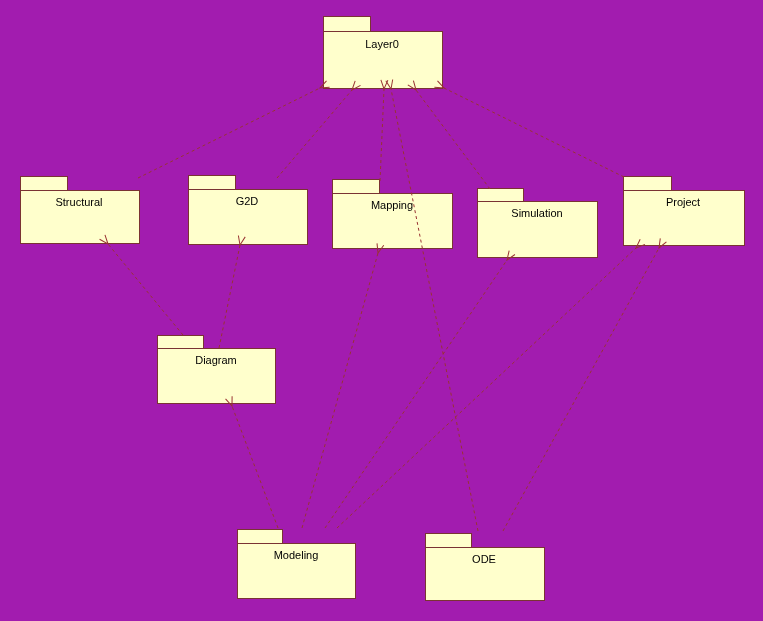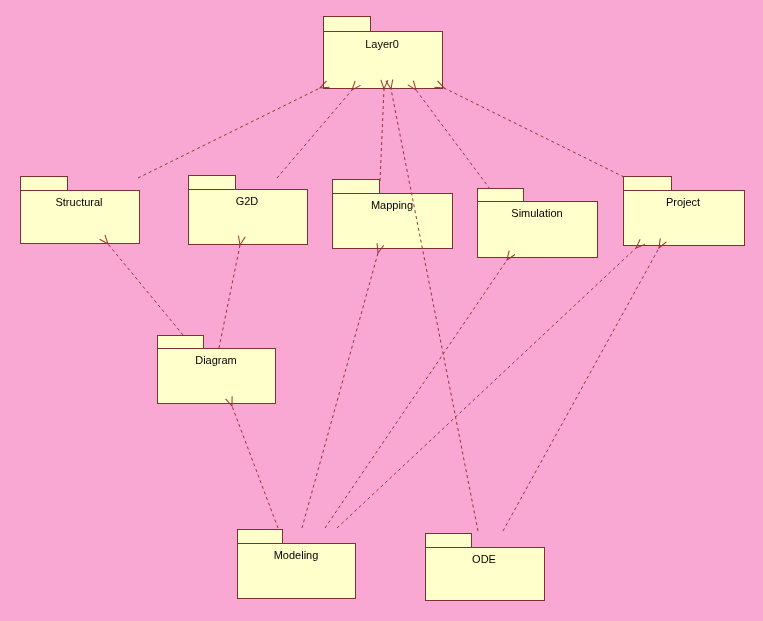--- a/index.html
+++ b/index.html
@@ -5,21 +5,21 @@
   html, body {
     margin: 0;
     padding: 0;
     background: #ffffff;
     font-family: "Liberation Sans", sans-serif;
   }
   .canvas-wrap {
     position: relative;
     width: 763px;
     height: 621px;
-    background: #f9a8d4;
+    background: #a21caf;
     overflow: hidden;
   }
   svg { display: block; }
   .pkg-rect {
     fill: #FFFFCC;
     stroke: #7A3333;
     stroke-width: 1;
     shape-rendering: crispEdges;
   }
   .pkg-label {

